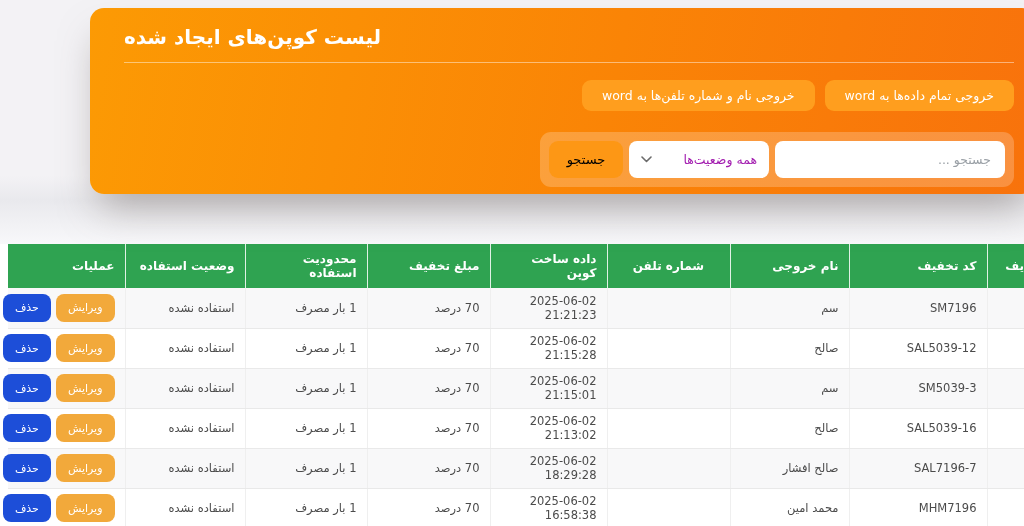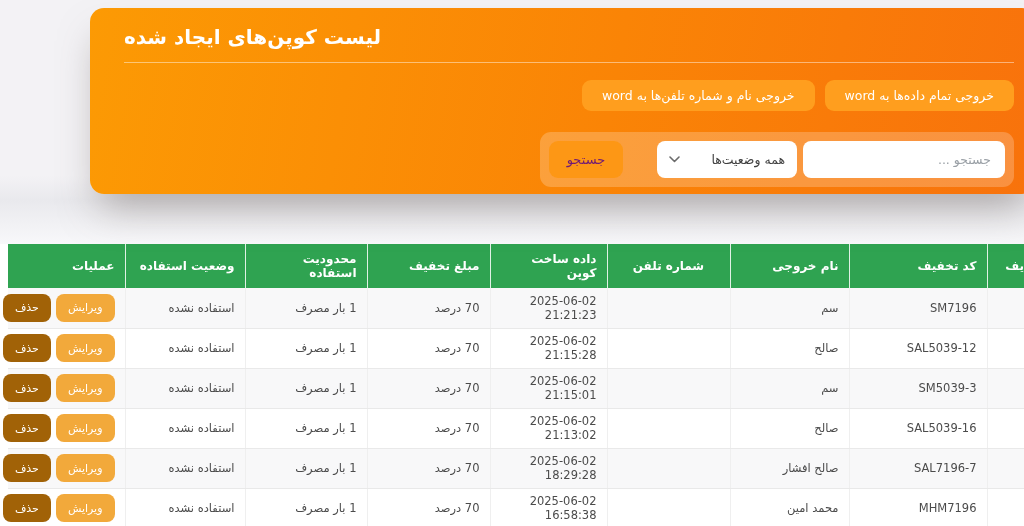--- a/index.html
+++ b/index.html
@@ -80,32 +80,31 @@
   .status-select {
     width: 140px;
     height: 37px;
     background: #ffffff;
     border-radius: 8px;
     display: flex;
     align-items: center;
     justify-content: space-between;
     padding: 0 12px;
     font-size: 12.5px;
-    color: #404040;
-    cursor: pointer;
-    margin-left: 28px;
+    color: #a21caf;
+    cursor: pointer;
   }
   .chevron { display: flex; align-items: center; }
   .search-btn {
     width: 74px;
     height: 37px;
     background: #fd9715;
     border: none;
     border-radius: 9px;
-    color: #701a75;
+    color: #000000;
     font-size: 13px;
     font-family: inherit;
     cursor: pointer;
   }
   .table-wrap {
     direction: ltr;
     overflow: hidden;
     padding-left: 8px;
     width: 1024px;
   }
@@ -144,21 +143,21 @@
     border: none;
     border-radius: 8px;
     color: #ffffff;
     font-size: 11px;
     font-family: inherit;
     height: 28px;
     padding: 0 12px;
     cursor: pointer;
   }
   .btn-edit { background: #f2a93b; }
-  .btn-delete { background: #a16207; }
+  .btn-delete { background: #1d4ed8; }
 </style>
 </head>
 <body>
 
 <div class="top-section">
   <div class="coupon-card">
     <div class="card-title">لیست کوپن‌های ایجاد شده</div>
     <hr class="card-divider">
     <div class="export-row">
       <button class="export-btn">خروجی تمام داده‌ها به word</button>

